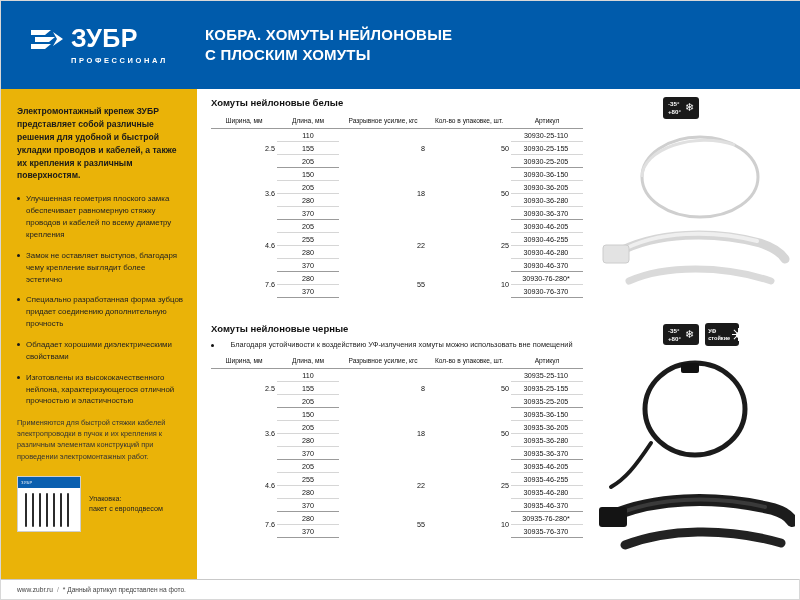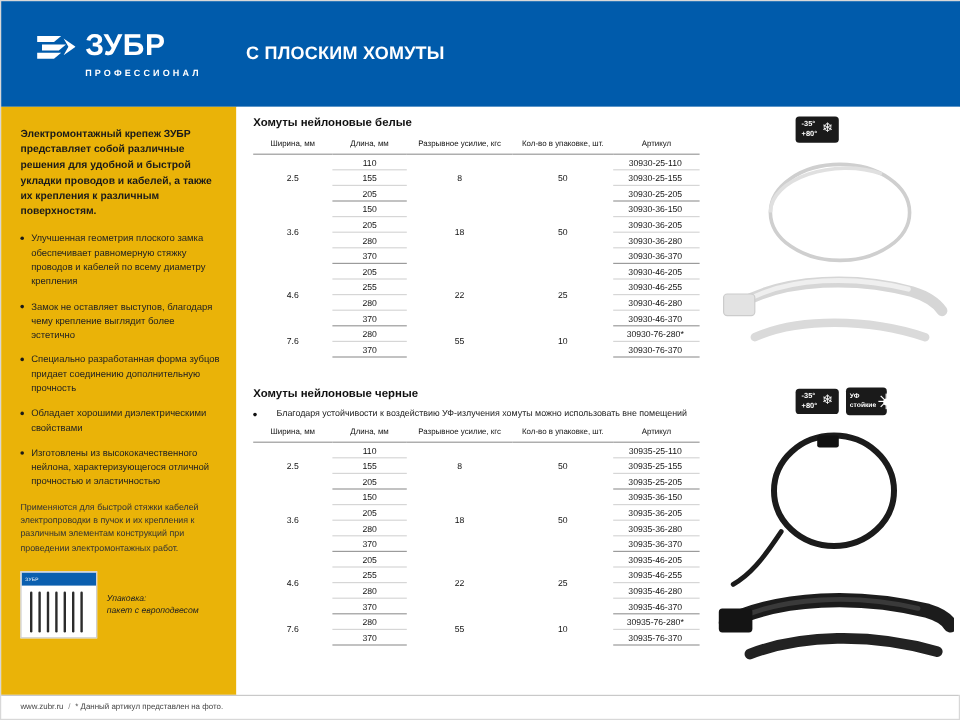--- a/index.html
+++ b/index.html
@@ -156,21 +156,20 @@
     position: absolute;
     background: #2b2b2b;
     width: 2px;
     border-radius: 1px;
   }
   .pack-caption {
     font-size: 7.2px;
     line-height: 1.45;
     color: #222;
     padding-top: 18px;
-    font-style: italic;
   }
 
   
   .main {
     position: absolute;
     left: 196px; top: 88px;
     width: 603px;
     height: 490px;
     background: #fff;
   }
@@ -234,20 +233,21 @@
     padding-right: 4px;
   }
   table.specs tr.grp-end > td {
     border-bottom: 1px solid #9b9b9b;
   }
   table.specs td.span {
     border-bottom: 1px solid #9b9b9b;
   }
   table.specs td.nobot {
     border-bottom: none;
+    text-align: right;
   }
 
   
   .badges {
     position: absolute;
     display: flex;
     align-items: center;
     gap: 6px;
   }
   .badge-temp {
@@ -340,20 +340,21 @@
           <polygon points="2,4 22,4 16,9 2,9" fill="#ffffff"></polygon>
           <polygon points="6,11 26,11 20,16 6,16" fill="#ffffff"></polygon>
           <polygon points="2,18 22,18 16,23 2,23" fill="#ffffff"></polygon>
           <polygon points="24,6 34,13 24,20 28,13" fill="#ffffff"></polygon>
         </svg>
         <div class="logo-text">ЗУБР</div>
       </div>
       <div class="logo-sub">ПРОФЕССИОНАЛ</div>
     </div>
     <div>
+      <div class="header-title">КОБРА. ХОМУТЫ НЕЙЛОНОВЫЕ</div>
       <div class="header-title">С ПЛОСКИМ ХОМУТЫ</div>
     </div>
   </div>
 
   <div class="left-col">
     <div class="intro">Электромонтажный крепеж ЗУБР представляет собой различные решения для удобной и быстрой укладки проводов и кабелей, а также их крепления к различным поверхностям.</div>
     <ul class="feature-list">
       <li>Улучшенная геометрия плоского замка обеспечивает равномерную стяжку проводов и кабелей по всему диаметру крепления</li>
       <li>Замок не оставляет выступов, благодаря чему крепление выглядит более эстетично</li>
       <li>Специально разработанная форма зубцов придает соединению дополнительную прочность</li>

